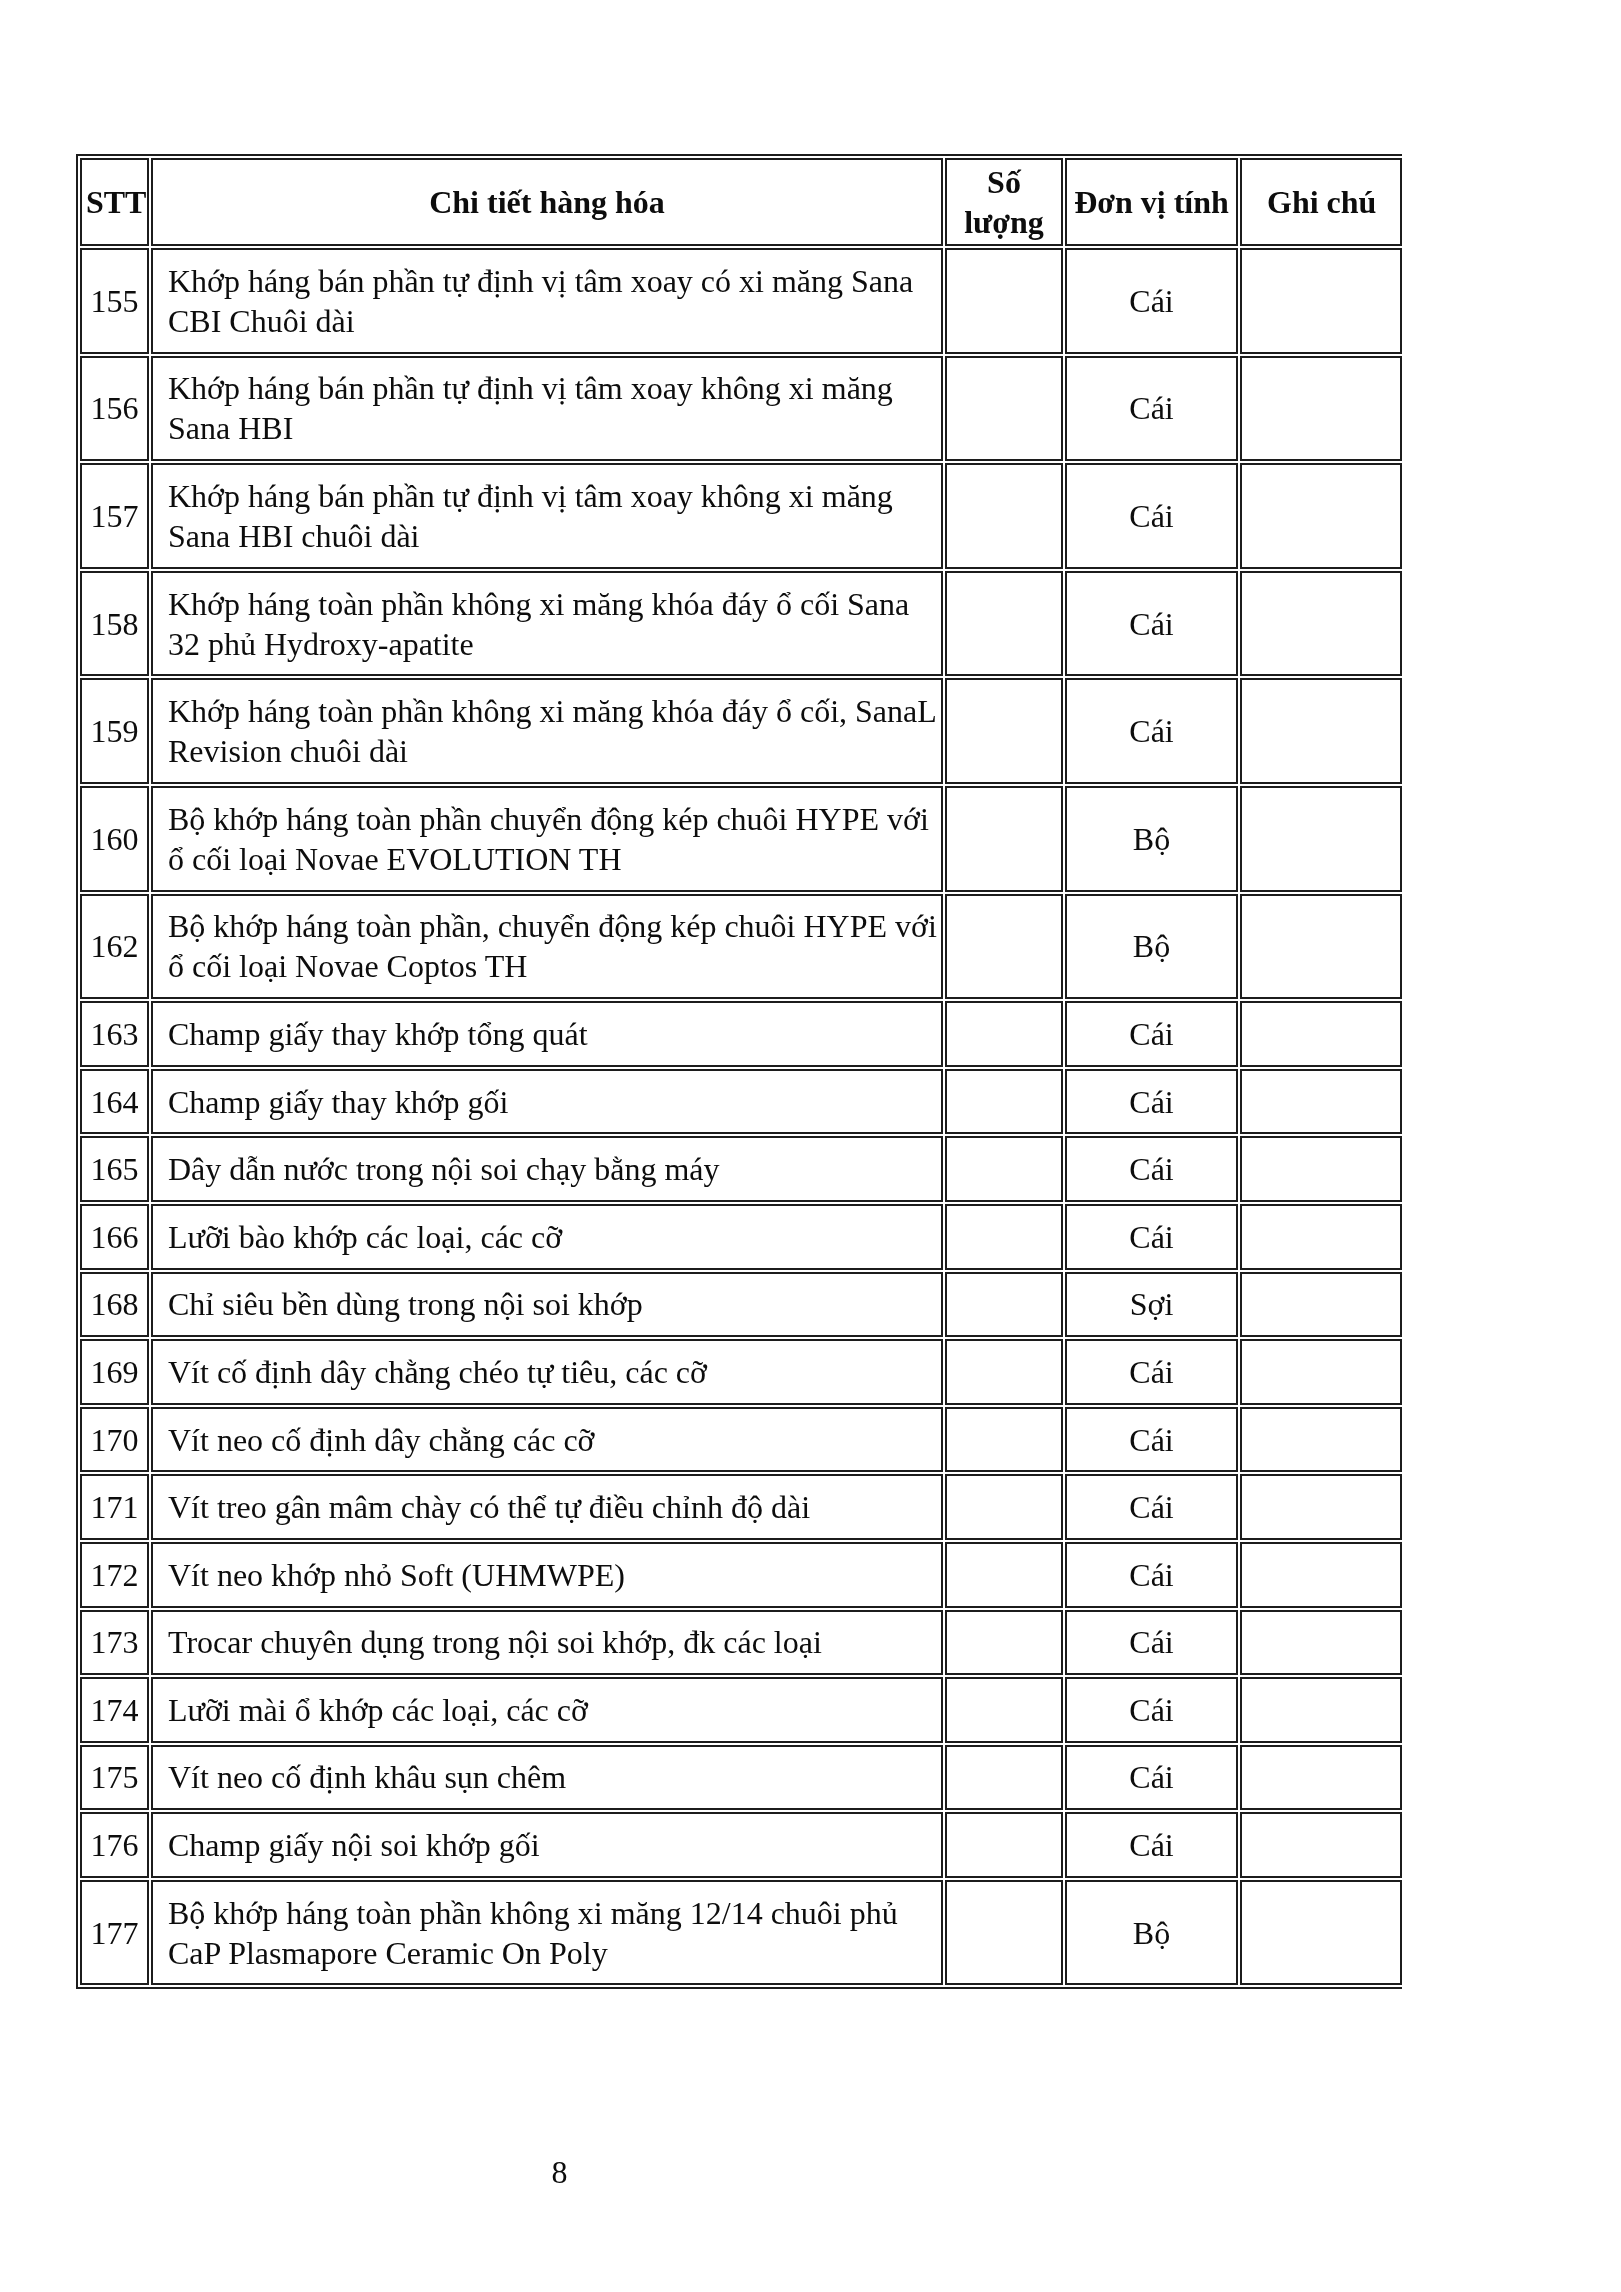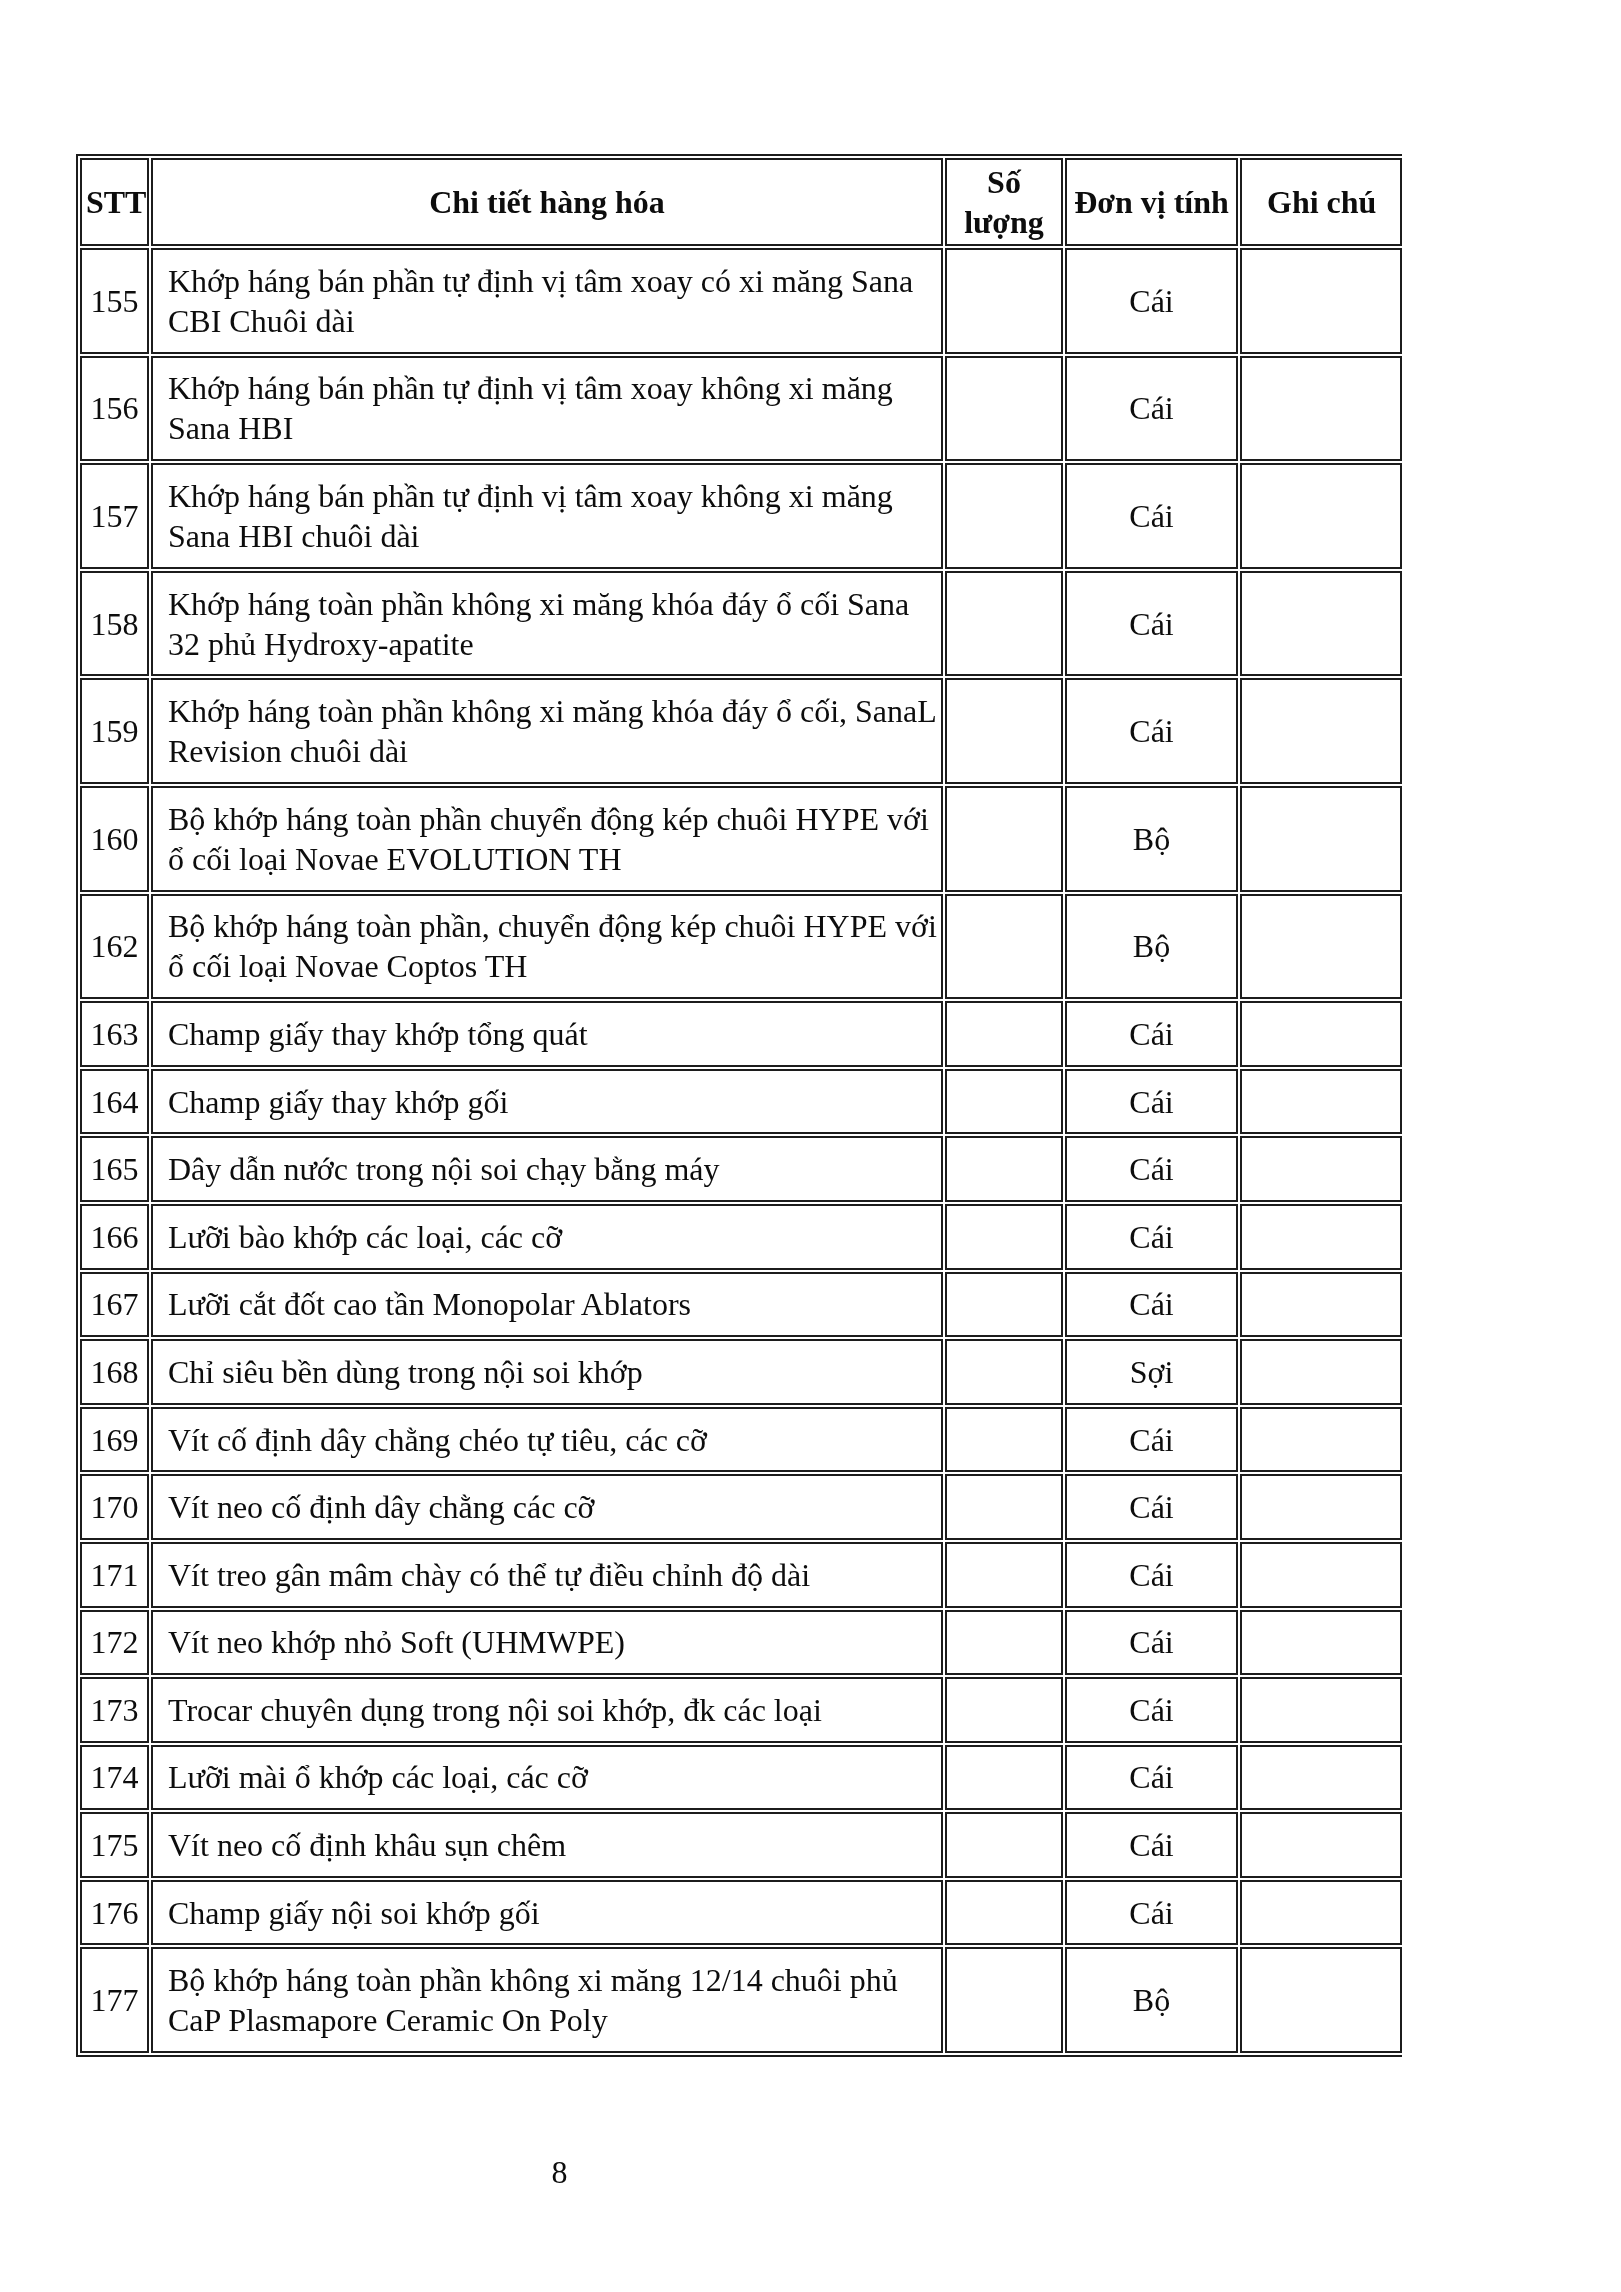--- a/index.html
+++ b/index.html
@@ -159,27 +159,20 @@
       <td class="col-note"></td>
     </tr>
         <tr>
       <td class="col-stt">166</td>
       <td class="col-detail">Lưỡi bào khớp các loại, các cỡ</td>
       <td class="col-qty"></td>
       <td class="col-unit">Cái</td>
       <td class="col-note"></td>
     </tr>
         <tr>
-      <td class="col-stt">167</td>
-      <td class="col-detail">Lưỡi cắt đốt cao tần Monopolar Ablators</td>
-      <td class="col-qty"></td>
-      <td class="col-unit">Cái</td>
-      <td class="col-note"></td>
-    </tr>
-        <tr>
       <td class="col-stt">168</td>
       <td class="col-detail">Chỉ siêu bền dùng trong nội soi khớp</td>
       <td class="col-qty"></td>
       <td class="col-unit">Sợi</td>
       <td class="col-note"></td>
     </tr>
         <tr>
       <td class="col-stt">169</td>
       <td class="col-detail">Vít cố định dây chằng chéo tự tiêu, các cỡ</td>
       <td class="col-qty"></td>

